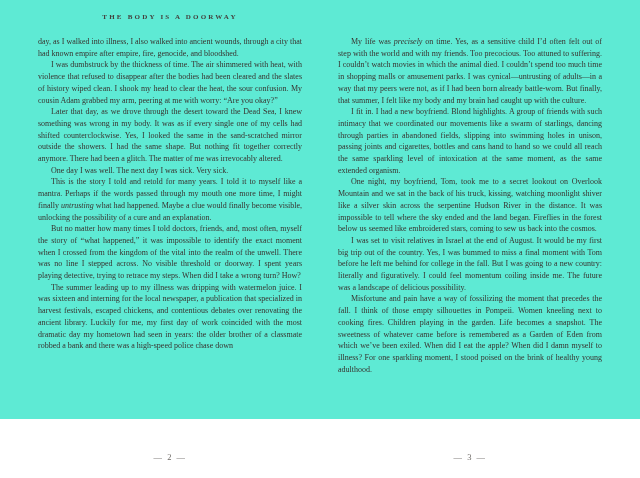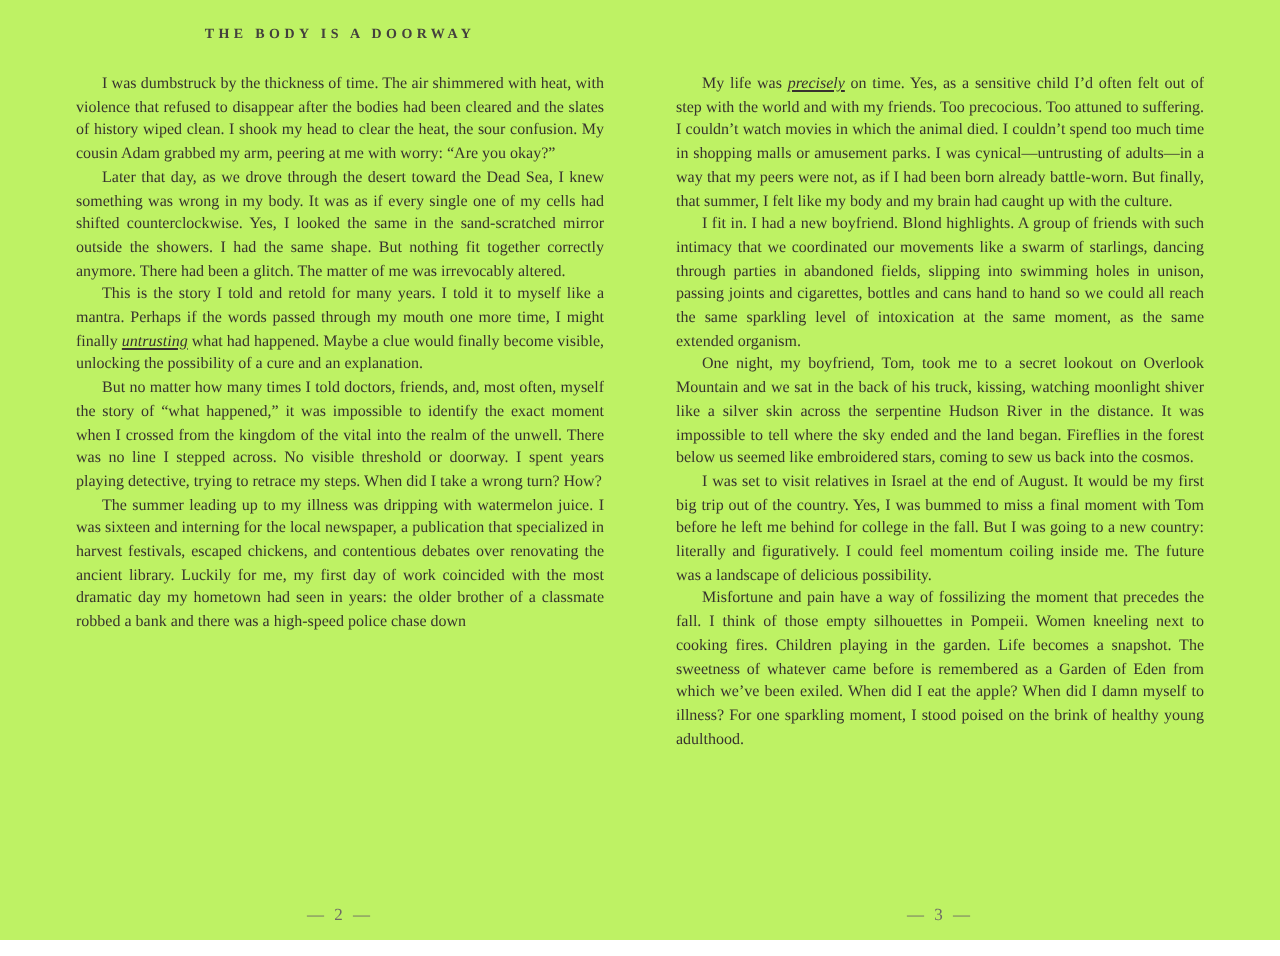--- a/index.html
+++ b/index.html
@@ -8,22 +8,22 @@
     width: 640px;
     height: 478px;
     position: relative;
     overflow: hidden;
     font-family: "Liberation Serif", serif;
   }
   .spread {
     position: absolute;
     top: 0; left: 0;
     width: 640px;
-    height: 470px;
-    background: #bef264;
+    height: 419px;
+    background: #5eead4;
   }
   .page {
     position: absolute;
     top: 0;
     height: 478px;
   }
   .page.left  { left: 38px;  width: 264px; }
   .page.right { left: 338px; width: 264px; }
   .running-head {
     position: absolute;
@@ -46,43 +46,45 @@
     width: 100%;
     height: 394px;
     overflow: hidden;
     font-size: 8px;
     line-height: 11.7px;
     color: #38332f;
     text-align: justify;
   }
   .para { text-indent: 0; }
   .para.indent { text-indent: 13px; }
-  .para .em { font-style: italic; text-decoration: underline; }
+  .para .em { font-style: italic; }
   .folio {
     position: absolute;
     bottom: 16px;
     left: 0;
     width: 100%;
     text-align: center;
     font-size: 8.5px;
     letter-spacing: 1.5px;
     color: #6e6a66;
     white-space: nowrap;
   }
 </style>
 </head>
 <body>
 
 <div class="spread">
 
   <div class="page left">
     <div class="running-head">THE BODY IS A DOORWAY</div>
     <div class="page-body">
+        <p class="para"><span>day, as I walked into illness, I also walked into ancient wounds, through a city that had known empire after empire, fire, genocide, and bloodshed.</span></p>
         <p class="para indent"><span>I was dumbstruck by the thickness of time. The air shimmered with heat, with violence that refused to disappear after the bodies had been cleared and the slates of history wiped clean. I shook my head to clear the heat, the sour confusion. My cousin Adam grabbed my arm, peering at me with worry: “Are you okay?”</span></p>
         <p class="para indent"><span>Later that day, as we drove through the desert toward the Dead Sea, I knew something was wrong in my body. It was as if every single one of my cells had shifted counterclockwise. Yes, I looked the same in the sand-scratched mirror outside the showers. I had the same shape. But nothing fit together correctly anymore. There had been a glitch. The matter of me was irrevocably altered.</span></p>
+        <p class="para indent"><span>One day I was well. The next day I was sick. Very sick.</span></p>
         <p class="para indent"><span>This is the story I told and retold for many years. I told it to myself like a mantra. Perhaps if the words passed through my mouth one more time, I might finally </span><span class="em">untrusting</span><span> what had happened. Maybe a clue would finally become visible, unlocking the possibility of a cure and an explanation.</span></p>
         <p class="para indent"><span>But no matter how many times I told doctors, friends, and, most often, myself the story of “what happened,” it was impossible to identify the exact moment when I crossed from the kingdom of the vital into the realm of the unwell. There was no line I stepped across. No visible threshold or doorway. I spent years playing detective, trying to retrace my steps. When did I take a wrong turn? How?</span></p>
         <p class="para indent"><span>The summer leading up to my illness was dripping with watermelon juice. I was sixteen and interning for the local newspaper, a publication that specialized in harvest festivals, escaped chickens, and contentious debates over renovating the ancient library. Luckily for me, my first day of work coincided with the most dramatic day my hometown had seen in years: the older brother of a classmate robbed a bank and there was a high-speed police chase down</span></p>
       </div>
     <div class="folio">— 2 —</div>
   </div>
 
   <div class="page right">
     <div class="page-body">
         <p class="para indent"><span>My life was </span><span class="em">precisely</span><span> on time. Yes, as a sensitive child I’d often felt out of step with the world and with my friends. Too precocious. Too attuned to suffering. I couldn’t watch movies in which the animal died. I couldn’t spend too much time in shopping malls or amusement parks. I was cynical—untrusting of adults—in a way that my peers were not, as if I had been born already battle-worn. But finally, that summer, I felt like my body and my brain had caught up with the culture.</span></p>

